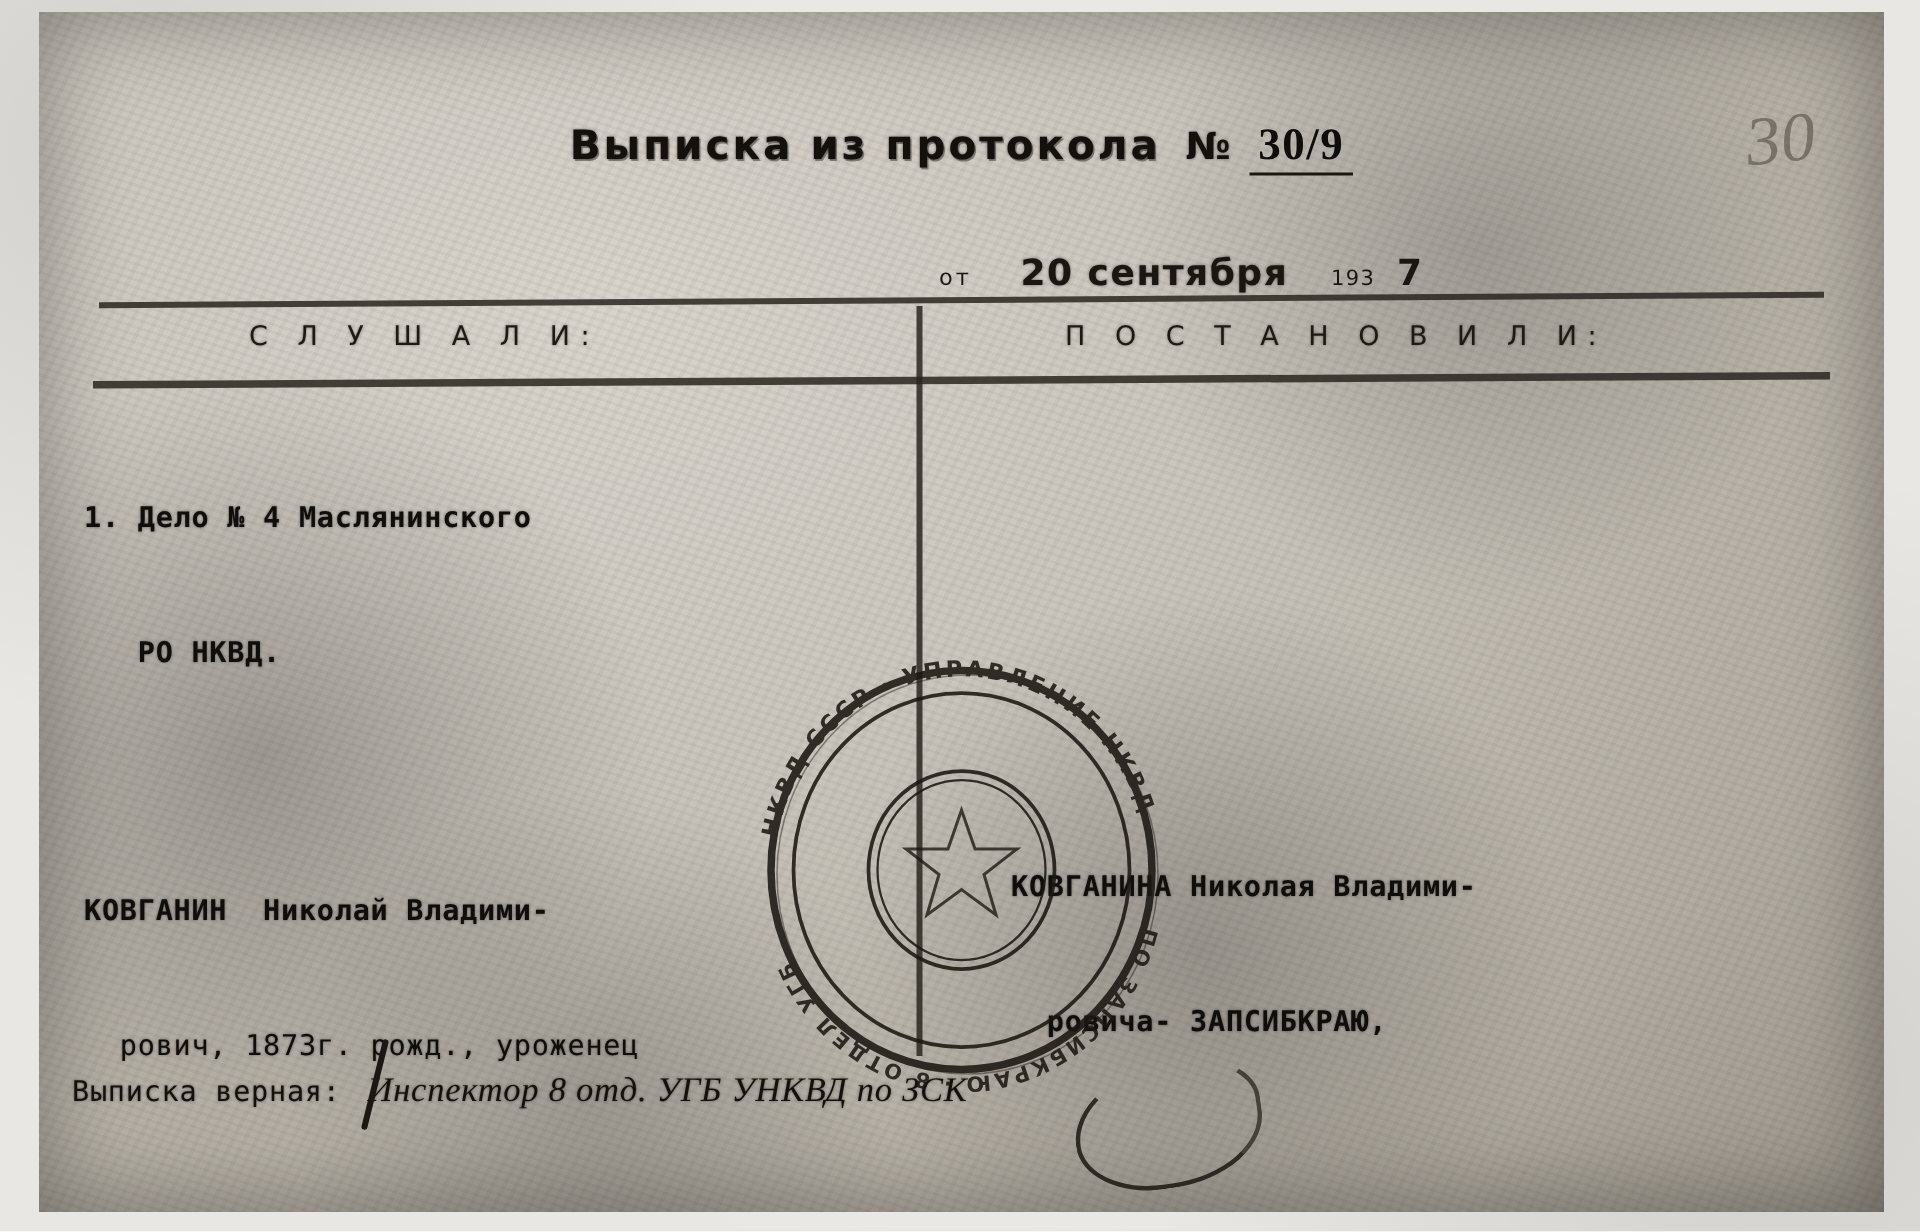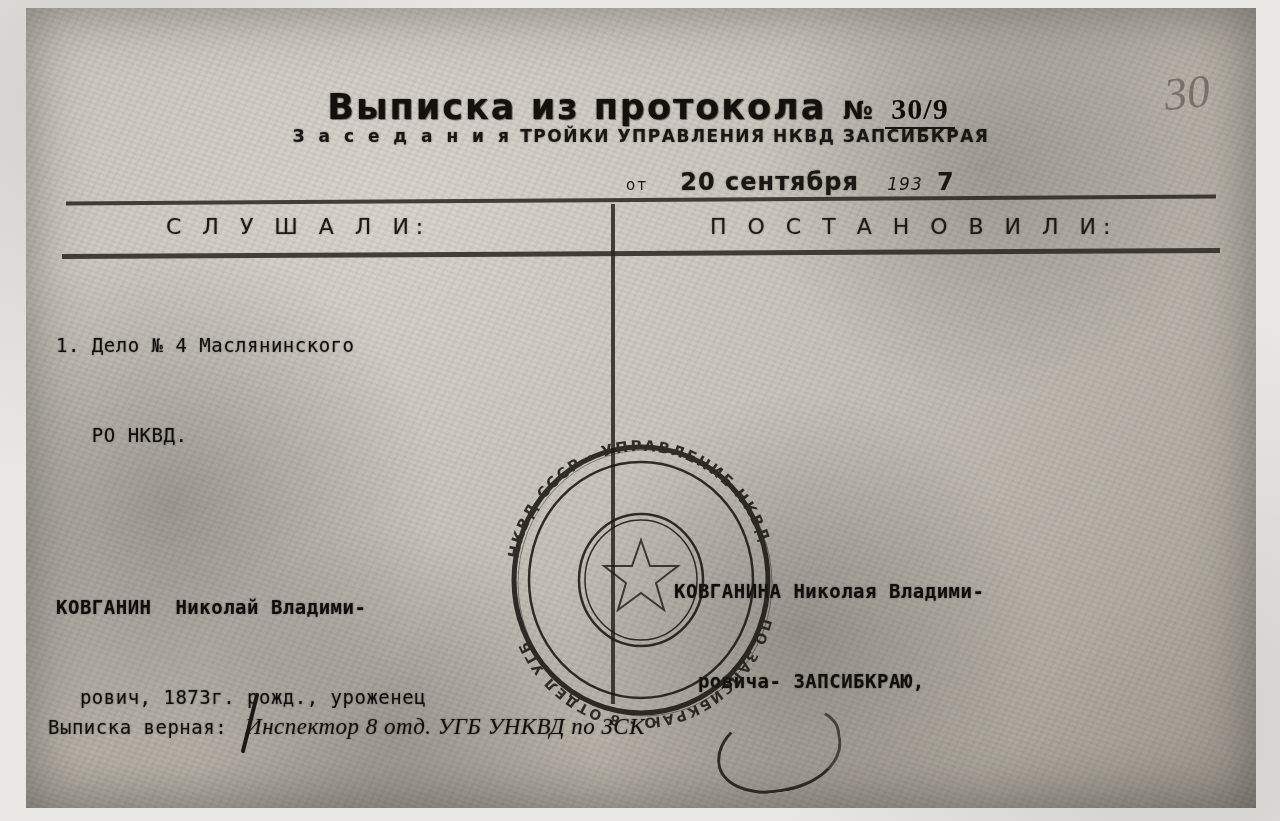--- a/index.html
+++ b/index.html
@@ -74,21 +74,21 @@
     position: absolute;
     left: 0; right: 0;
     top: 72px;
     text-align: center;
     white-space: nowrap;
   }
   .hdr-title {
     display: inline-block;
     font-family: "DejaVu Sans", sans-serif;
     font-weight: bold;
-    font-size: 35px;
+    font-size: 27px;
     letter-spacing: 2px;
     color: #14110d;
     text-shadow: 0 0 2px rgba(0,0,0,0.55), 1px 1px 0 rgba(0,0,0,0.35);
   }
   .hdr-no {
     display: inline-block;
     font-family: "DejaVu Sans", sans-serif;
     font-weight: bold;
     font-size: 25px;
     margin-left: 12px;
@@ -97,21 +97,20 @@
   .hdr-no-value {
     display: inline-block;
     font-family: "Liberation Serif", serif;
     font-size: 30px;
     font-weight: bold;
     margin-left: 8px;
     letter-spacing: 1px;
     border-bottom: 2px solid #1a1713;
     padding: 0 6px 1px 6px;
     color: #0f0d0a;
-    margin-top: 12px;
   }
 
   .hdr-sub {
     position: absolute;
     left: 0; right: 0;
     top: 118px;
     text-align: center;
     white-space: nowrap;
     font-family: "DejaVu Sans", sans-serif;
     font-weight: bold;
@@ -134,23 +133,22 @@
   }
   .date-ot { font-size: 15px; letter-spacing: 2px; }
   .date-value {
     font-weight: bold;
     font-size: 24px;
     letter-spacing: 1px;
     margin: 0 22px 0 26px;
     text-shadow: 0 0 2px rgba(0,0,0,0.5);
   }
   .date-year {
-    font-size: 17px;
+    font-size: 14px;
     letter-spacing: 1px;
-    font-style: italic;
   }
   .date-year-digit {
     font-weight: bold;
     font-size: 24px;
     margin-left: 8px;
   }
 
   
   .rule {
     position: absolute;
@@ -158,21 +156,21 @@
     opacity: .85;
   }
   .rule-top      { left: 40px;  top: 190px; width: 1150px; height: 4px; transform: rotate(-0.35deg); }
   .rule-mid      { left: 36px;  top: 243px; width: 1158px; height: 5px; transform: rotate(-0.3deg); }
   .col-divider   { left: 585px; top: 196px; width: 4px;  height: 500px; }
 
   .col-head {
     position: absolute;
     top: 206px;
     font-family: "DejaVu Sans", sans-serif;
-    font-size: 22px;
+    font-size: 18px;
     letter-spacing: 7px;
     color: #1d1a16;
     text-shadow: 0 0 2px rgba(0,0,0,0.4);
   }
   .col-head-left  { left: 140px; }
   .col-head-right { left: 684px; }
 
   
   .col {
     position: absolute;
@@ -181,21 +179,21 @@
     font-size: 19px;
     line-height: 30px;
     letter-spacing: 0.5px;
     color: #100e0b;
     text-shadow: 0 0 2px rgba(0,0,0,0.45);
     white-space: pre;
   }
   .col-left  { left: 30px;  width: 545px; }
   .col-right { left: 648px; width: 540px; }
 
-  .case-line { font-weight: normal; }
+  .case-line { font-weight: bold; }
   .gap { display: block; height: 22px; }
   .name-bold { font-weight: bold; }
 
   
   #stamp {
     position: absolute;
     left: 455px;
     top: 420px;
     width: 320px;
     height: 300px;
@@ -272,24 +270,20 @@
     <div class="doc-inner">
 
       <div class="archive-num">30</div>
 
       <div class="hdr-title-row">
         <span class="hdr-title">Выписка из протокола</span>
         <span class="hdr-no">№</span>
         <span class="hdr-no-value">30/9</span>
       </div>
 
-      <div class="hdr-sub">
-        <span class="spaced">З а с е д а н и я</span>
-        <span>ТРОЙКИ УПРАВЛЕНИЯ НКВД ЗАПСИБКРАЯ</span>
-      </div>
 
       <div class="date-row">
         <span class="date-ot">от</span>
         <span class="date-value">20 сентября</span>
         <span class="date-year">193</span>
         <span class="date-year-digit">7</span>
       </div>
 
       <div class="rule rule-top"></div>
       <div class="rule rule-mid"></div>

